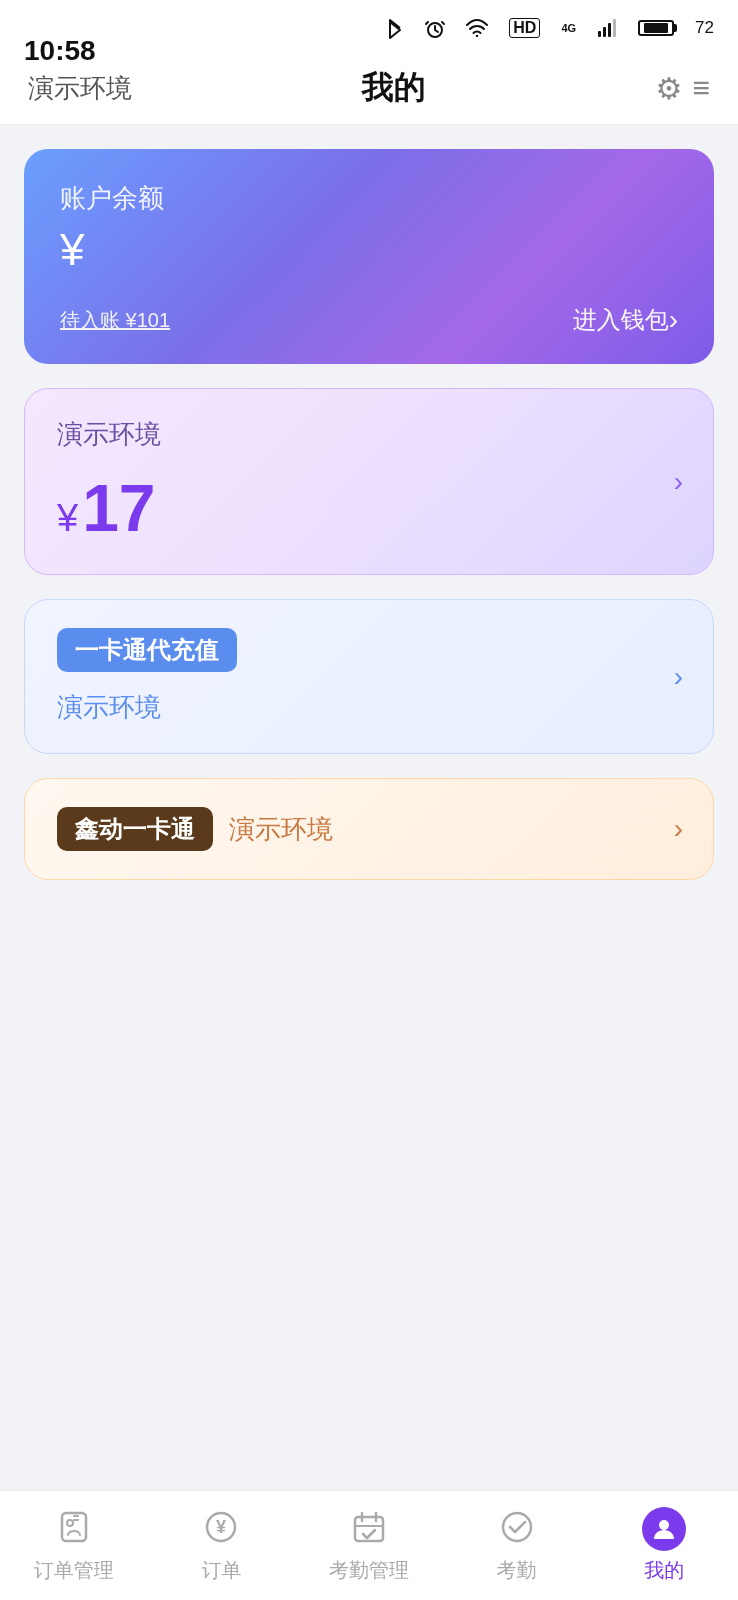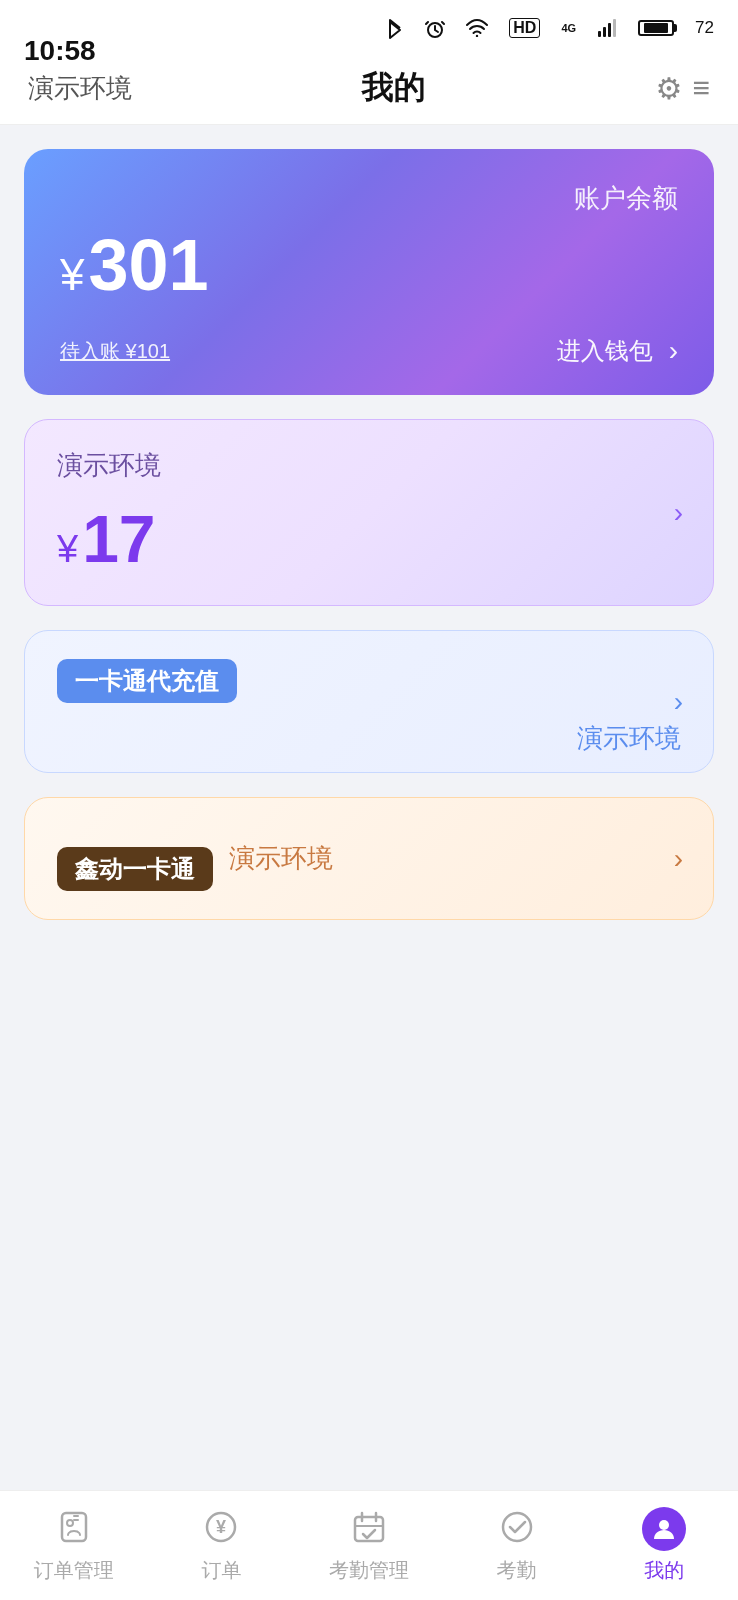--- a/index.html
+++ b/index.html
@@ -67,21 +67,20 @@
       color: #888;
       margin-left: 4px;
     }
 
     
     .main {
       padding: 24px 24px 120px;
       display: flex;
       flex-direction: column;
       gap: 24px;
-      text-align: right;
     }
 
     
     .balance-card {
       border-radius: 24px;
       background: linear-gradient(135deg, #6a9fff 0%, #7b6fe8 40%, #a468e8 70%, #7d5ce8 100%);
       padding: 32px 36px 28px;
       color: #fff;
       position: relative;
       overflow: hidden;
@@ -112,21 +111,21 @@
     .pending-text {
       font-size: 20px;
       opacity: 0.9;
       text-decoration: underline;
     }
     .wallet-link {
       font-size: 24px;
       opacity: 0.95;
       display: flex;
       align-items: center;
-      gap: 16px;
+      gap: 0;
     }
 
     
     .card {
       background: #fff;
       border-radius: 24px;
       padding: 28px 32px;
       position: relative;
     }
 
@@ -152,21 +151,21 @@
     }
     .tag {
       border-radius: 10px;
       padding: 6px 18px;
       font-size: 24px;
       font-weight: 600;
       color: #fff;
     }
     .tag-purple { background: #8b5cf6; }
     .tag-blue { background: #5b8dee; }
-    .tag-brown { background: #5a3a1a; margin-top: 21px; }
+    .tag-brown { background: #5a3a1a; }
 
     .card-subtitle {
       font-size: 26px;
       color: #6b4fa0;
     }
 
     .card-amount {
       font-size: 66px;
       font-weight: 700;
       color: #7c3aed;
@@ -286,21 +285,20 @@
     <span class="menu-icon" style="font-size:30px;font-weight:700">≡</span>
   </div>
 </div>
 
 <div class="main">
 
   <div class="balance-card">
     <div class="balance-label">账户余额</div>
     <div class="balance-amount">
       <span class="currency">¥</span>
-      <span>301</span>
     </div>
     <div class="balance-footer">
       <span class="pending-text">待入账 ¥101</span>
       <span class="wallet-link">
         <span>进入钱包</span>
         <span style="font-size:28px">›</span>
       </span>
     </div>
   </div>
 
@@ -308,21 +306,21 @@
     <div class="card-header">
       <span class="card-subtitle">演示环境</span>
     </div>
     <div class="card-amount">
       <span class="currency">¥</span>
       <span>17</span>
     </div>
     <span class="chevron-right">›</span>
   </div>
 
-  <div class="card card-blue" style="position:relative;padding-bottom:16px">
+  <div class="card card-blue" style="position:relative;padding-bottom:28px">
     <div class="card-header">
       <span class="tag tag-blue">一卡通代充值</span>
     </div>
     <div class="card-env-text">演示环境</div>
     <span class="chevron-right chevron-right-blue" style="color:#5b8dee">›</span>
   </div>
 
   <div class="card card-orange" style="position:relative">
     <div class="card-header" style="margin-bottom:0">
       <span class="tag tag-brown">鑫动一卡通</span>

